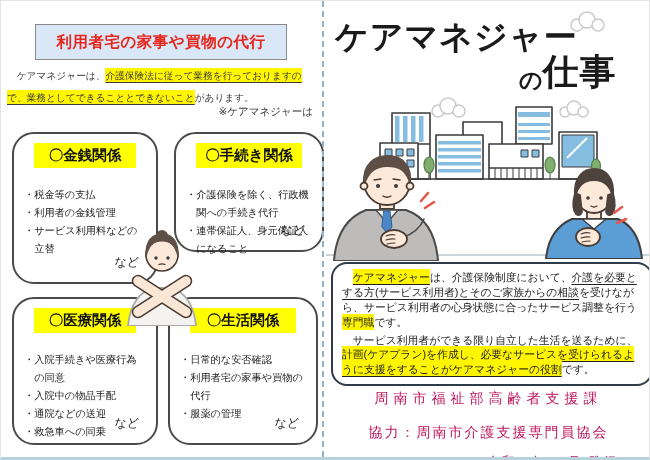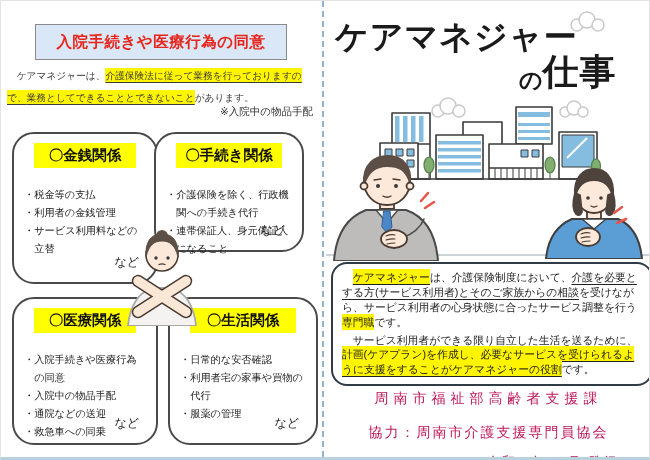--- a/index.html
+++ b/index.html
@@ -26,21 +26,21 @@
   }
   #example-note{position:absolute;right:10px;top:104px;font-size:10.5px;color:#333;}
   .hl{background:#fff500;padding:2px 0;}
   .ul{text-decoration:underline;text-underline-offset:2.5px;text-decoration-thickness:1px;}
 
   .cannot-box{
     position:absolute;background:#fff;border:2px solid #4a4a4a;border-radius:22px;
     box-sizing:border-box;padding:9px 6px 4px;
   }
   #box-money    {left:11px; top:131px;width:146px;height:152px;}
-  #box-procedure{left:153px;top:131px;width:150px;height:120px;}
+  #box-procedure{left:173px;top:131px;width:150px;height:120px;}
   #box-medical  {left:11px; top:296px;width:146px;height:148px;}
   #box-life     {left:167px;top:296px;width:150px;height:148px;}
   .cannot-box .box-header{
     margin:0 14px;background:#ffff00;text-align:center;
     font-size:14.5px;font-weight:bold;color:#111;padding:3px 0;white-space:nowrap;
   }
   .cannot-box .box-items{margin-top:18px;padding:0 4px;font-size:10.2px;line-height:1.76;color:#222;}
   .cannot-box .box-items .item{padding-left:1em;text-indent:-1em;}
   .cannot-box .box-etc{position:absolute;right:17px;bottom:11px;font-size:12px;color:#222;text-align:right;}
 
@@ -73,25 +73,25 @@
   #footer-line3{font-size:13px;letter-spacing:2px;margin-top:11px;text-align:right;padding-right:28px;white-space:nowrap;}
 </style>
 </head>
 <body>
 
 <div id="page">
 
   <div id="left-panel">
 
     <div id="cannot-title-box">
-      <span id="cannot-title">入院手続きや医療行為の同意</span>
+      <span id="cannot-title">利用者宅の家事や買物の代行</span>
     </div>
 
     <div id="left-intro"><span>　ケアマネジャーは、</span><span class="hl ul">介護保険法に従って業務を行っておりますので、</span><span class="hl ul">業務としてできることとできないこと</span><span>があります。</span></div>
-    <div id="example-note">※入院中の物品手配</div>
+    <div id="example-note">※ケアマネジャーは</div>
 
     <div id="box-money" class="cannot-box">
       <div class="box-header">〇金銭関係</div>
       <div class="box-items">
           <div class="item">・税金等の支払</div>
           <div class="item">・利用者の金銭管理</div>
           <div class="item">・サービス利用料などの立替</div>
         </div>
       <div class="box-etc">など</div>
     </div>

